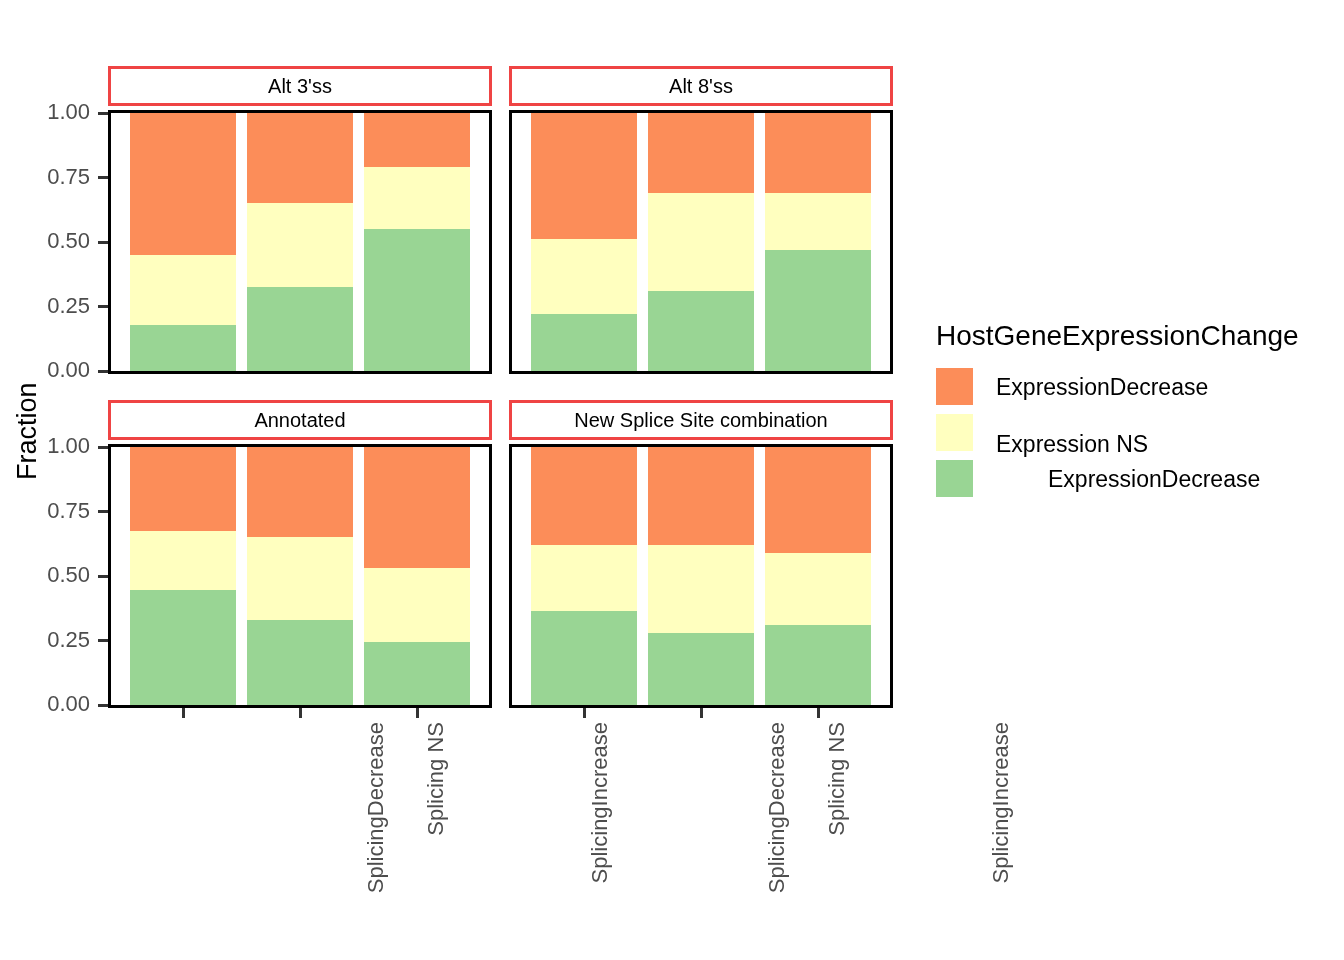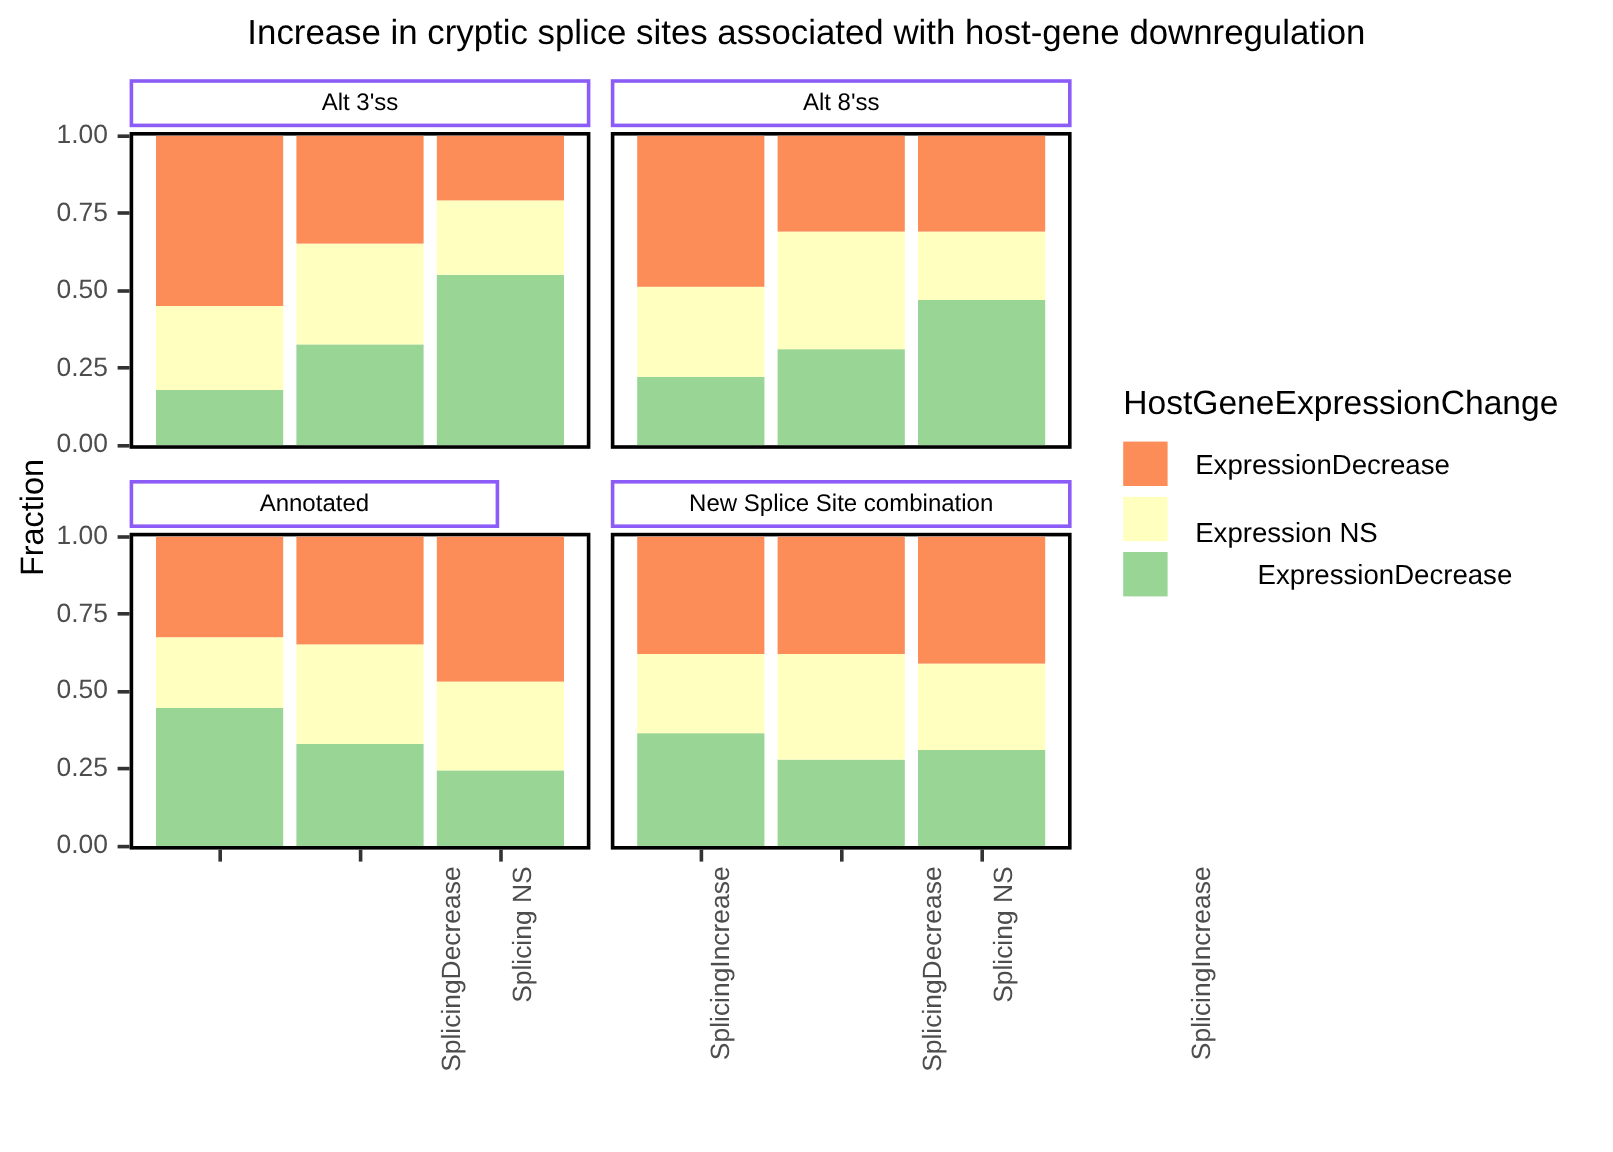--- a/index.html
+++ b/index.html
@@ -49,21 +49,21 @@
     position: absolute;
     font-size: 27px;
     color: #000000;
     white-space: nowrap;
   }
 
   
   .facet-strip {
     position: absolute;
     box-sizing: border-box;
-    border: 3px solid #8b5cf6;
+    border: 3px solid #ef4444;
     background: #ffffff;
     display: flex;
     align-items: center;
     justify-content: center;
     font-size: 20px;
     color: #000000;
     white-space: nowrap;
   }
   .panel {
     position: absolute;
@@ -137,21 +137,20 @@
     font-size: 23px;
     color: #000000;
     white-space: nowrap;
   }
 </style>
 </head>
 <body>
 
 <div id="plot-root">
 
-  <div class="plot-title">Increase in cryptic splice sites associated with host-gene downregulation</div>
 
   <div class="axis-title-y" id="y-axis-title" style="left: 12px; top: 480px; transform: rotate(-90deg);">Fraction</div>
 
 
   <div id="dynamic-layer">
       <div class="facet-strip" style="left: 108px; top: 66px; width: 384px; height: 40px;">
         <span>Alt 3'ss</span>
       </div>
       <div class="panel" style="left: 108px; top: 110px; width: 384px; height: 264px;">
         <div class="panel-inner">
@@ -187,21 +186,21 @@
             <div class="seg" style="background: rgb(255, 255, 191); bottom: 79.98px; height: 98.04px;"></div>
             <div class="seg" style="background: rgb(252, 141, 89); bottom: 178.02px; height: 79.98px;"></div>
           </div>
           <div class="bar" style="left: 253px; width: 106px; height: 258px;">
             <div class="seg" style="background: rgb(153, 213, 148); bottom: 0px; height: 121.26px;"></div>
             <div class="seg" style="background: rgb(255, 255, 191); bottom: 121.26px; height: 56.76px;"></div>
             <div class="seg" style="background: rgb(252, 141, 89); bottom: 178.02px; height: 79.98px;"></div>
           </div>
         </div>
       </div>
-      <div class="facet-strip" style="left: 108px; top: 400px; width: 308px; height: 40px;">
+      <div class="facet-strip" style="left: 108px; top: 400px; width: 384px; height: 40px;">
         <span>Annotated</span>
       </div>
       <div class="panel" style="left: 108px; top: 444px; width: 384px; height: 264px;">
         <div class="panel-inner">
           <div class="bar" style="left: 19px; width: 106px; height: 258px;">
             <div class="seg" style="background: rgb(153, 213, 148); bottom: 0px; height: 114.81px;"></div>
             <div class="seg" style="background: rgb(255, 255, 191); bottom: 114.81px; height: 59.34px;"></div>
             <div class="seg" style="background: rgb(252, 141, 89); bottom: 174.15px; height: 83.85px;"></div>
           </div>
           <div class="bar" style="left: 136px; width: 106px; height: 258px;">

